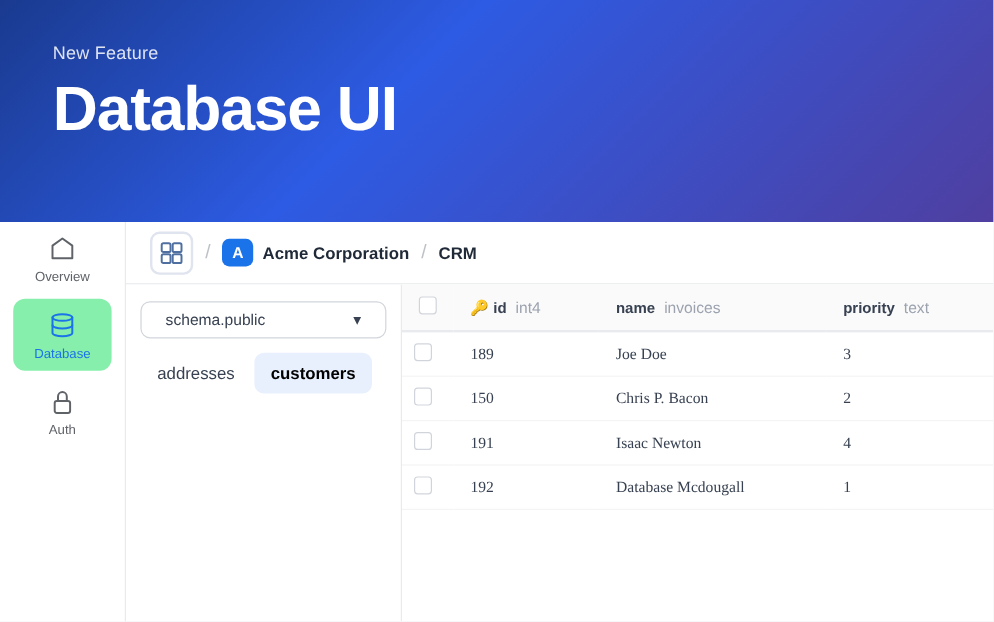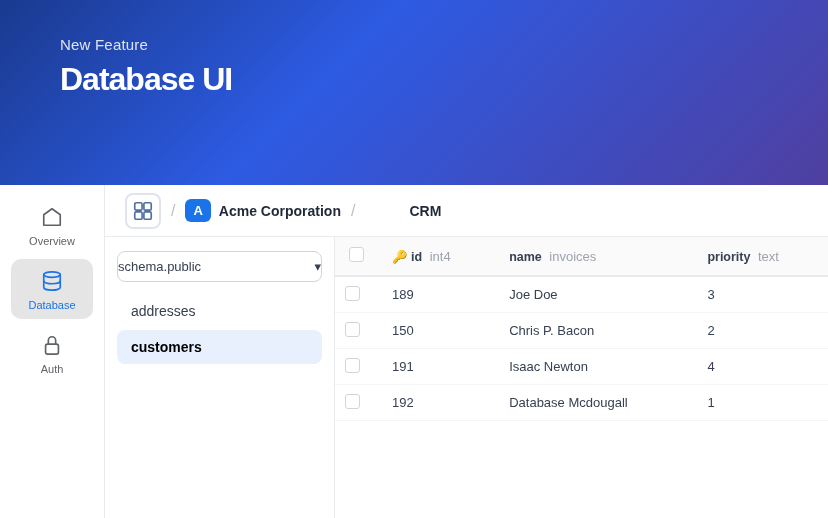--- a/index.html
+++ b/index.html
@@ -2,67 +2,66 @@
 <html><head>
   <meta charset="utf-8">
   <style>
     * { box-sizing: border-box; margin: 0; padding: 0; }
     body { width: 828px; height: 518px; overflow: hidden; font-family: -apple-system, BlinkMacSystemFont, 'Segoe UI', sans-serif; }
 
     
     .header-banner {
       background: linear-gradient(135deg, #1a3a8f 0%, #2d5be3 40%, #4f3fa0 100%);
       height: 185px;
-      padding: 36px 60px;
+      padding: 36px 44px;
       position: relative;
     }
     .header-sub {
       color: rgba(255,255,255,0.85);
       font-size: 15px;
       font-weight: 500;
       margin-bottom: 8px;
       letter-spacing: 0.2px;
     }
     .header-title {
       color: #ffffff;
-      font-size: 32px;
+      font-size: 52px;
       font-weight: 800;
       letter-spacing: -1px;
     }
 
     
     .main-area {
       display: flex;
       height: 333px;
       background: #f0f2f5;
     }
 
     
     .sidebar {
       width: 105px;
       background: #ffffff;
       border-right: 1px solid #e8eaed;
       display: flex;
       flex-direction: column;
       align-items: center;
-      padding-top: 10px;
       gap: 4px;
       flex-shrink: 0;
     }
     .sidebar-item {
       display: flex;
       flex-direction: column;
       align-items: center;
       padding: 8px 12px;
       border-radius: 10px;
       cursor: pointer;
       width: 82px;
       gap: 4px;
     }
-    .sidebar-item.active { background: #e5e5e5; }
+    .sidebar-item.active { background: #86efac; }
     .sidebar-item .icon-wrap {
       width: 28px; height: 28px;
       display: flex; align-items: center; justify-content: center;
     }
     .sidebar-item .item-label {
       font-size: 11px;
       color: #5f6368;
       font-weight: 500;
     }
     .sidebar-item.active .item-label { color: #1a73e8; }
@@ -111,21 +110,20 @@
     }
     .breadcrumb-org-name {
       font-size: 14px;
       font-weight: 600;
       color: #1f2937;
     }
     .breadcrumb-crm {
       font-size: 14px;
       font-weight: 600;
       color: #1f2937;
-      margin-left: 44px;
     }
 
     
     .panel-body {
       display: flex;
       flex: 1;
       overflow: hidden;
       background: #f8f9fa;
     }
 
@@ -136,36 +134,35 @@
       border-right: 1px solid #e8eaed;
       display: flex;
       flex-direction: column;
       padding: 14px 12px;
       gap: 8px;
       flex-shrink: 0;
     }
     .schema-selector {
       border: 1px solid #d1d5db;
       border-radius: 8px;
-      padding: 7px 0;
+      padding: 7px 20px;
       display: flex;
       align-items: center;
       justify-content: space-between;
       cursor: pointer;
       background: #fff;
     }
     .schema-selector span {
       font-size: 13px;
       color: #374151;
     }
     .schema-chevron { color: #6b7280; font-size: 11px; }
 
     .table-list {
       display: flex;
-      flex-direction: column;
       gap: 2px;
       margin-top: 4px;
     }
     .table-item {
       padding: 9px 14px;
       border-radius: 8px;
       font-size: 14px;
       color: #374151;
       cursor: pointer;
       font-weight: 500;
@@ -203,20 +200,21 @@
       font-weight: 400;
       color: #9ca3af;
       margin-left: 4px;
       font-size: 13px;
     }
     .data-table td {
       padding: 10px 14px;
       font-size: 13px;
       color: #374151;
       border-bottom: 1px solid #f3f4f6;
+      font-family: Liberation Serif, serif;
     }
     .checkbox-cell {
       width: 36px;
       padding: 8px 10px !important;
     }
     .row-checkbox {
       width: 15px; height: 15px;
       border: 1.5px solid #d1d5db;
       border-radius: 3px;
       display: inline-block;

